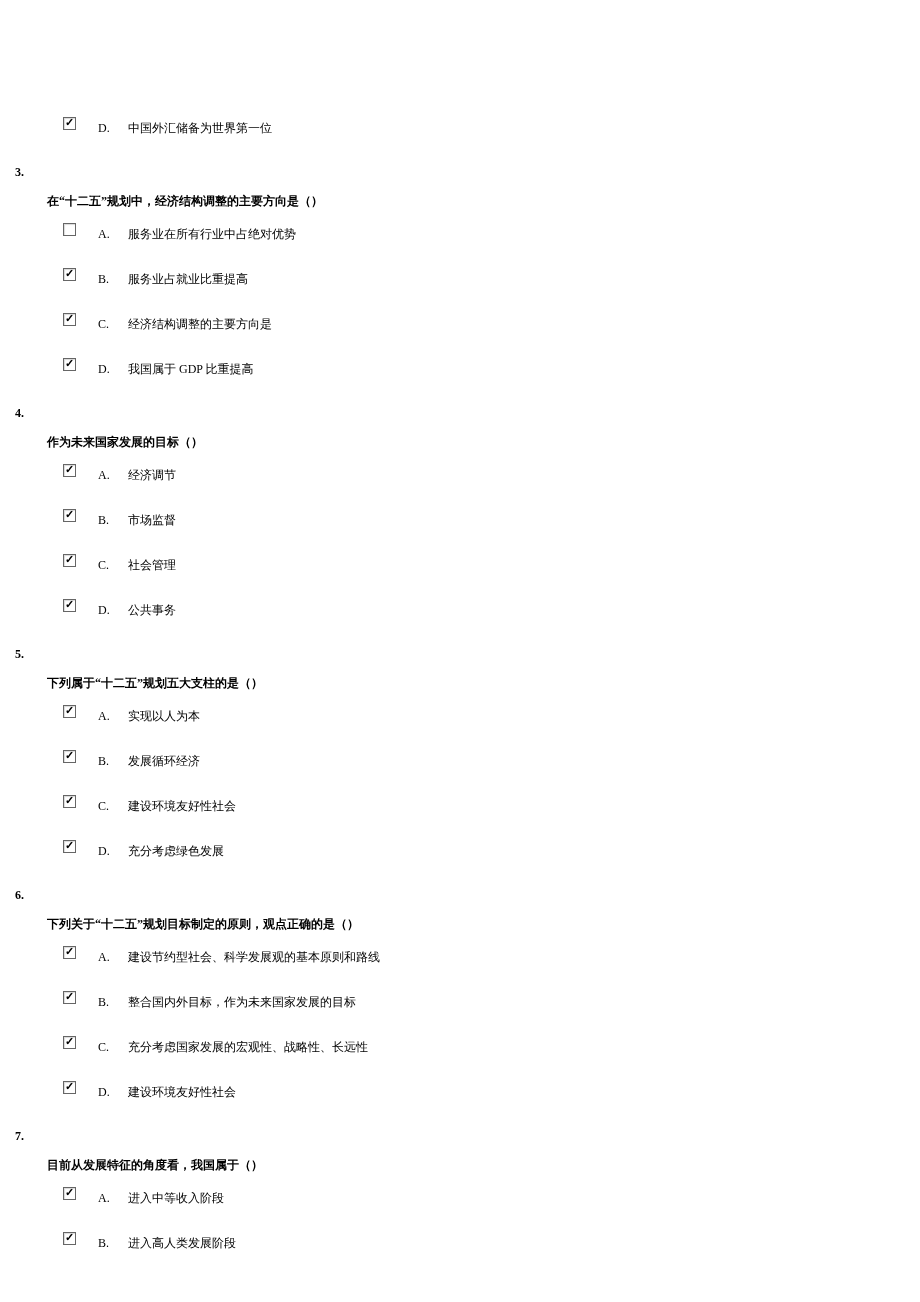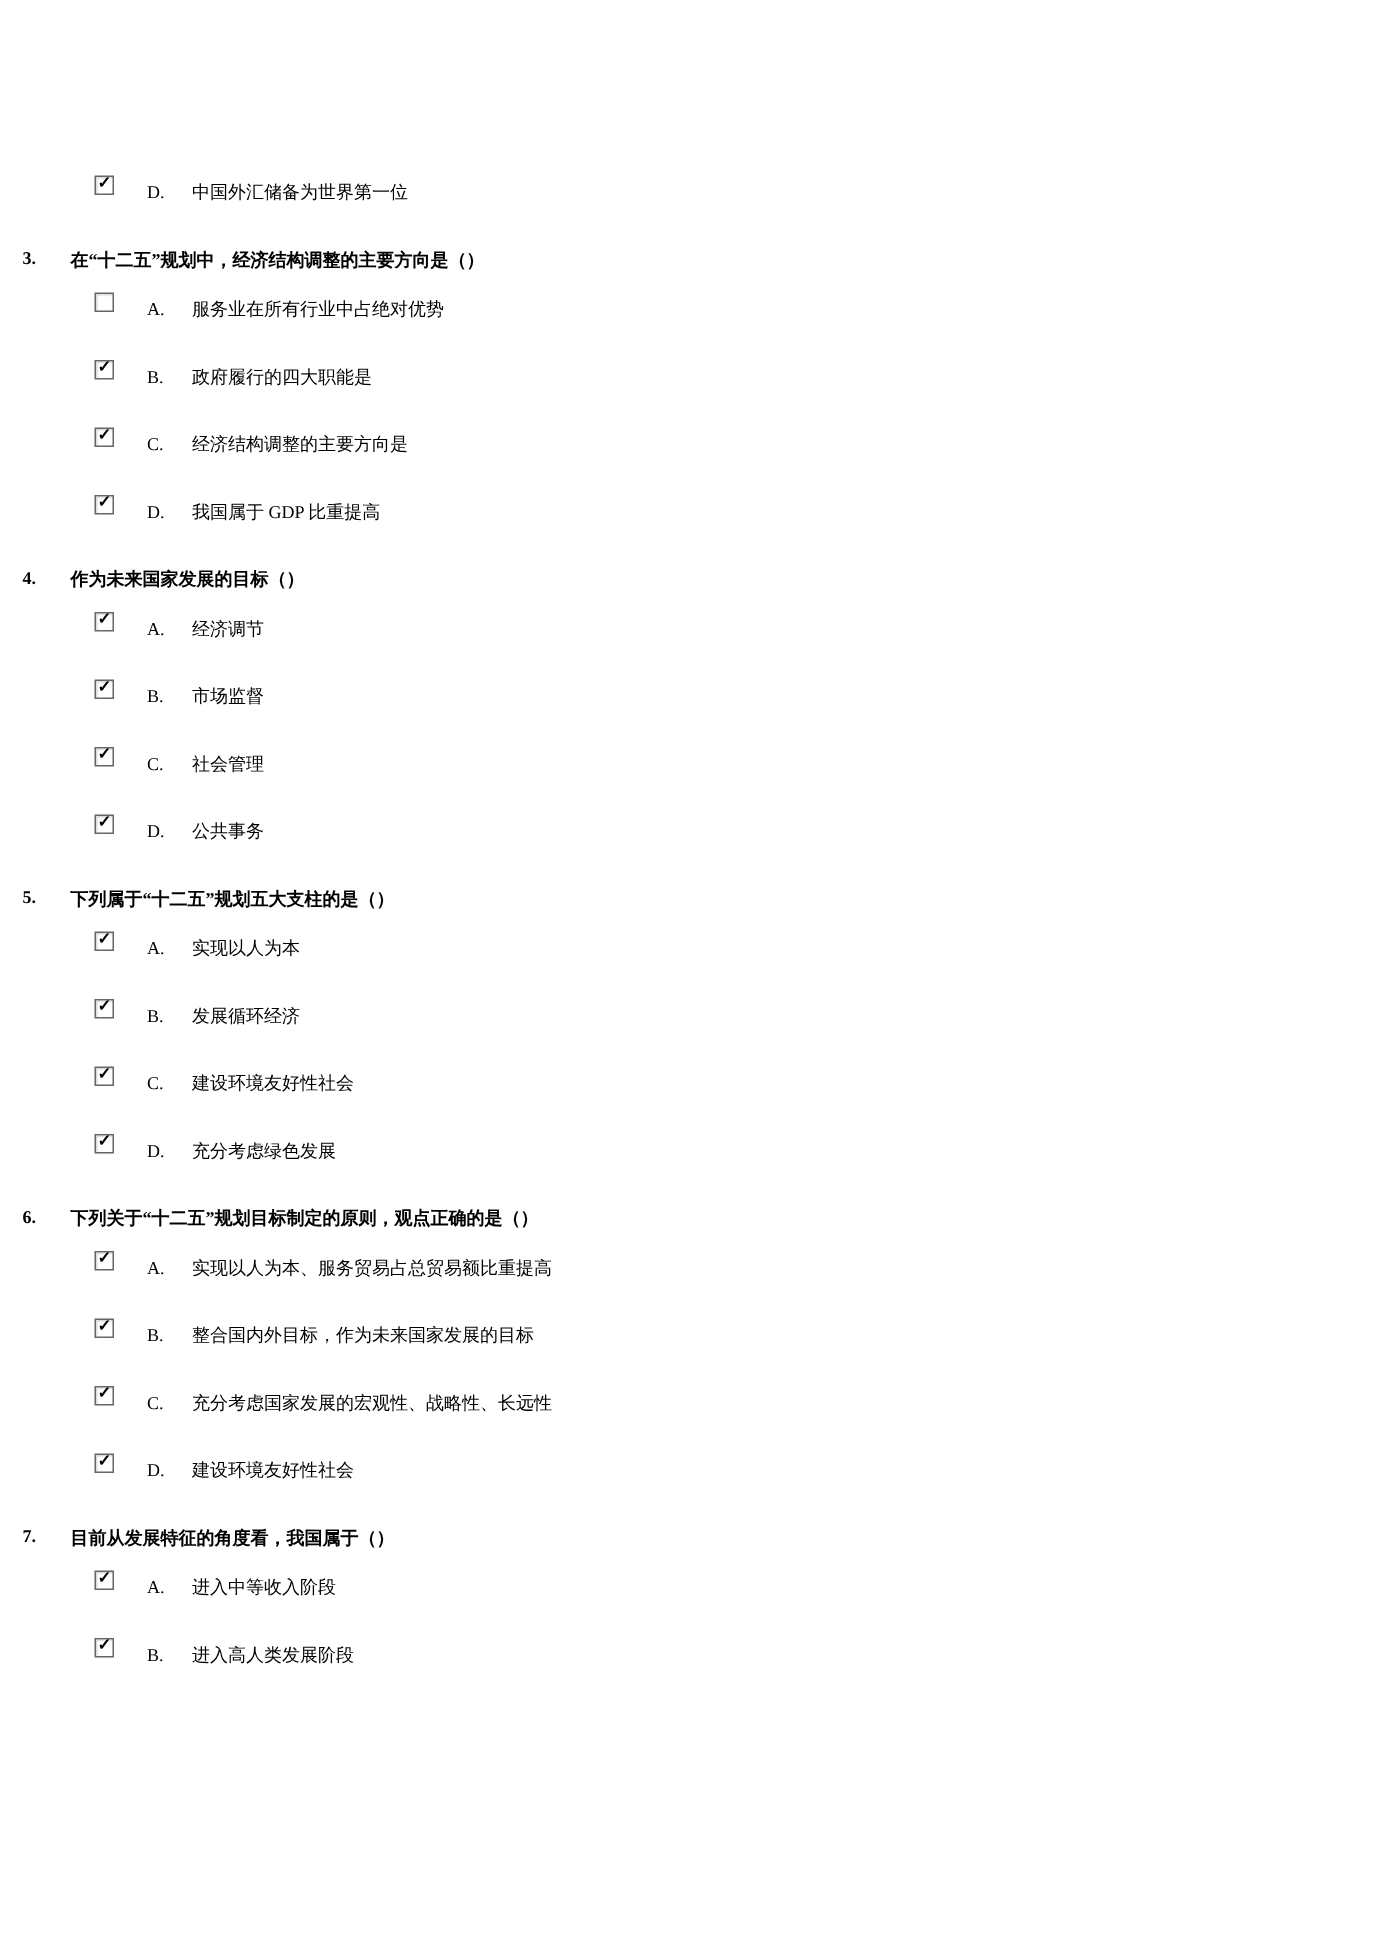--- a/index.html
+++ b/index.html
@@ -28,20 +28,21 @@
       display: flex;
       font-weight: bold;
       margin-bottom: 16px;
     }
     .question-number {
       width: 32px;
       flex-shrink: 0;
     }
     .question-text {
       flex: 1;
+      margin-top: 28px;
     }
     .option-row {
       margin-left: 48px;
       display: flex;
       align-items: center;
       margin-bottom: 28px;
     }
     .checkbox-cell {
       width: 35px;
       display: flex;
@@ -100,21 +101,21 @@
           <span class="checkbox"></span>
         </div>
         <span class="option-letter">A.</span>
         <span class="option-text">服务业在所有行业中占绝对优势</span>
       </div>
       <div class="option-row">
         <div class="checkbox-cell">
           <span class="checkbox checked"></span>
         </div>
         <span class="option-letter">B.</span>
-        <span class="option-text">政府履行的四大职能是</span>
+        <span class="option-text">服务业占就业比重提高</span>
       </div>
       <div class="option-row">
         <div class="checkbox-cell">
           <span class="checkbox checked"></span>
         </div>
         <span class="option-letter">C.</span>
         <span class="option-text">经济结构调整的主要方向是</span>
       </div>
       <div class="option-row">
         <div class="checkbox-cell">
@@ -195,21 +196,21 @@
     <div class="question-block">
       <div class="question-header">
         <span class="question-number">6.</span>
         <span class="question-text">下列关于“十二五”规划目标制定的原则，观点正确的是（）</span>
       </div>
       <div class="option-row">
         <div class="checkbox-cell">
           <span class="checkbox checked"></span>
         </div>
         <span class="option-letter">A.</span>
-        <span class="option-text">实现以人为本、服务贸易占总贸易额比重提高</span>
+        <span class="option-text">建设节约型社会、科学发展观的基本原则和路线</span>
       </div>
       <div class="option-row">
         <div class="checkbox-cell">
           <span class="checkbox checked"></span>
         </div>
         <span class="option-letter">B.</span>
         <span class="option-text">整合国内外目标，作为未来国家发展的目标</span>
       </div>
       <div class="option-row">
         <div class="checkbox-cell">

